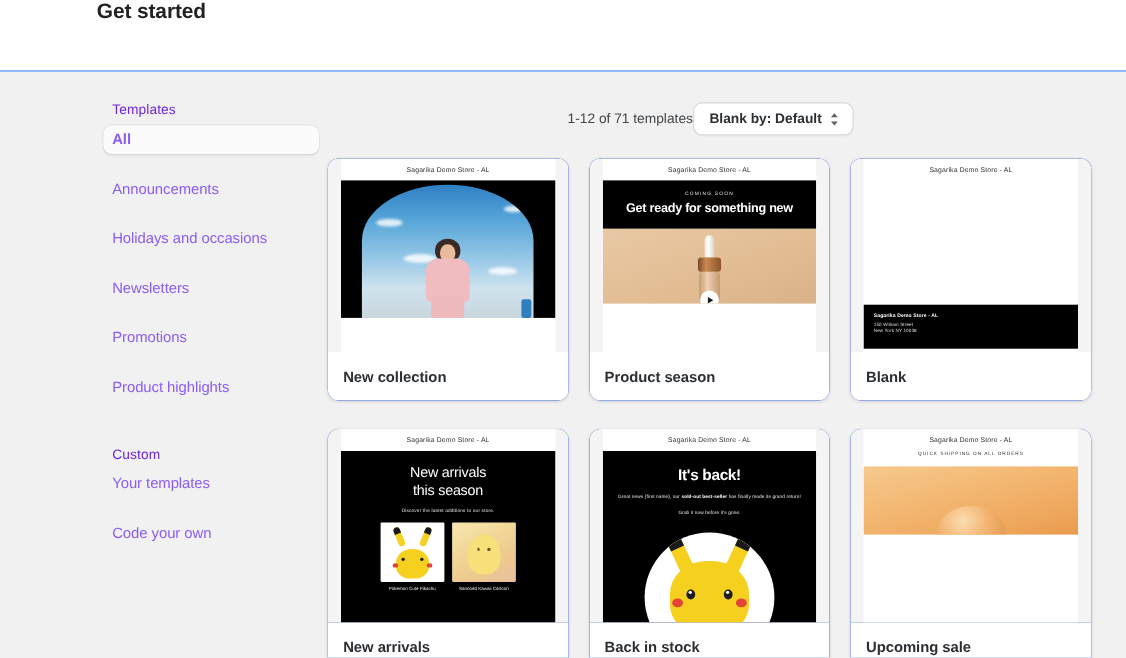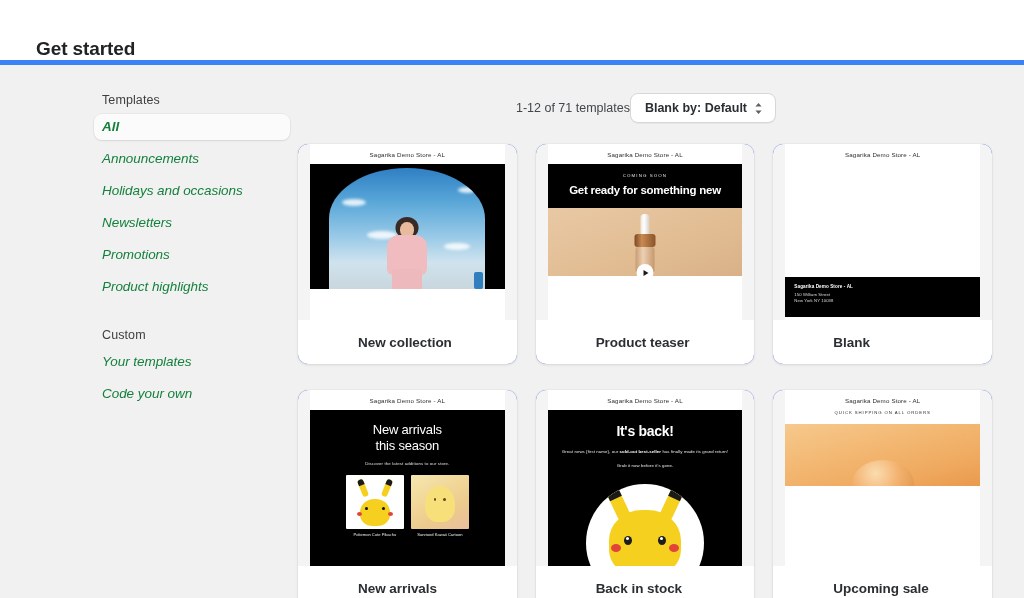--- a/index.html
+++ b/index.html
@@ -12,24 +12,24 @@
     background: #f1f1f1;
     font-family: "Liberation Sans", sans-serif;
     color: #202223;
     -webkit-font-smoothing: antialiased;
   }
 
   
   .page-header {
     height: 65px;
     background: #ffffff;
-    border-bottom: 5px solid #3b82f6;
+    border-bottom: 1px solid #3b82f6;
     display: flex;
-    align-items: flex-end;
-    padding-left: 36px;
+    align-items: flex-start;
+    padding-left: 88px;
   }
   .page-title {
     font-size: 19px;
     font-weight: 700;
     letter-spacing: -0.1px;
     color: #202223;
   }
 
   
   .page-body {
@@ -41,35 +41,34 @@
 
   
   .sidebar {
     width: 196px;
     margin-left: 94px;
     flex: 0 0 auto;
     padding-top: 2px;
   }
   .sidebar-group-label {
     font-size: 12.5px;
-    color: #404040;
+    color: #6d28d9;
     padding: 0 0 7px 8px;
     letter-spacing: 0.1px;
   }
   .sidebar-item {
     display: block;
     font-size: 13.5px;
-    color: #15803d;
+    color: #8b5cf6;
     padding: 5px 10px 6px 8px;
     border-radius: 8px;
-    margin-bottom: 6px;
+    margin-bottom: 19px;
     cursor: pointer;
     white-space: nowrap;
     letter-spacing: -0.05px;
-    font-style: italic;
   }
   .sidebar-item.selected {
     background: #fbfbfb;
     font-weight: 600;
     box-shadow: 0 1px 2px rgba(0,0,0,0.08), 0 0 0 1px rgba(0,0,0,0.03);
   }
   .sidebar-gap { height: 22px; }
 
   
   .main {
@@ -149,21 +148,20 @@
     display: flex;
     align-items: center;
     padding: 0 14px;
     background: #ffffff;
   }
   .card-title {
     font-size: 13.5px;
     font-weight: 600;
     color: #2b2f33;
     letter-spacing: -0.05px;
-    margin-left: 46px;
   }
 
   
   .pv-photo-wrap {
     height: 125px;
     background: #000;
     position: relative;
     overflow: hidden;
   }
   .pv-arch {
@@ -583,21 +581,21 @@
                 <div class="pv-dropper-collar"></div>
                 <div class="pv-dropper-bottle"></div>
               </div>
               <div class="pv-play">
                 <div class="pv-play-tri"></div>
               </div>
             </div>
           </div>
         </div>
         <div class="card-footer">
-          <span class="card-title">Product teaser</span>
+          <span class="card-title">Product season</span>
         </div>
       </div>
 
       <div class="template-card">
         <div class="card-preview">
           <div class="preview-sheet">
             <div class="preview-store">Sagarika Demo Store - AL</div>
             <div class="pv-blank-space"></div>
             <div class="pv-footer-black">
               <div class="pv-footer-name">Sagarika Demo Store - AL</div>

